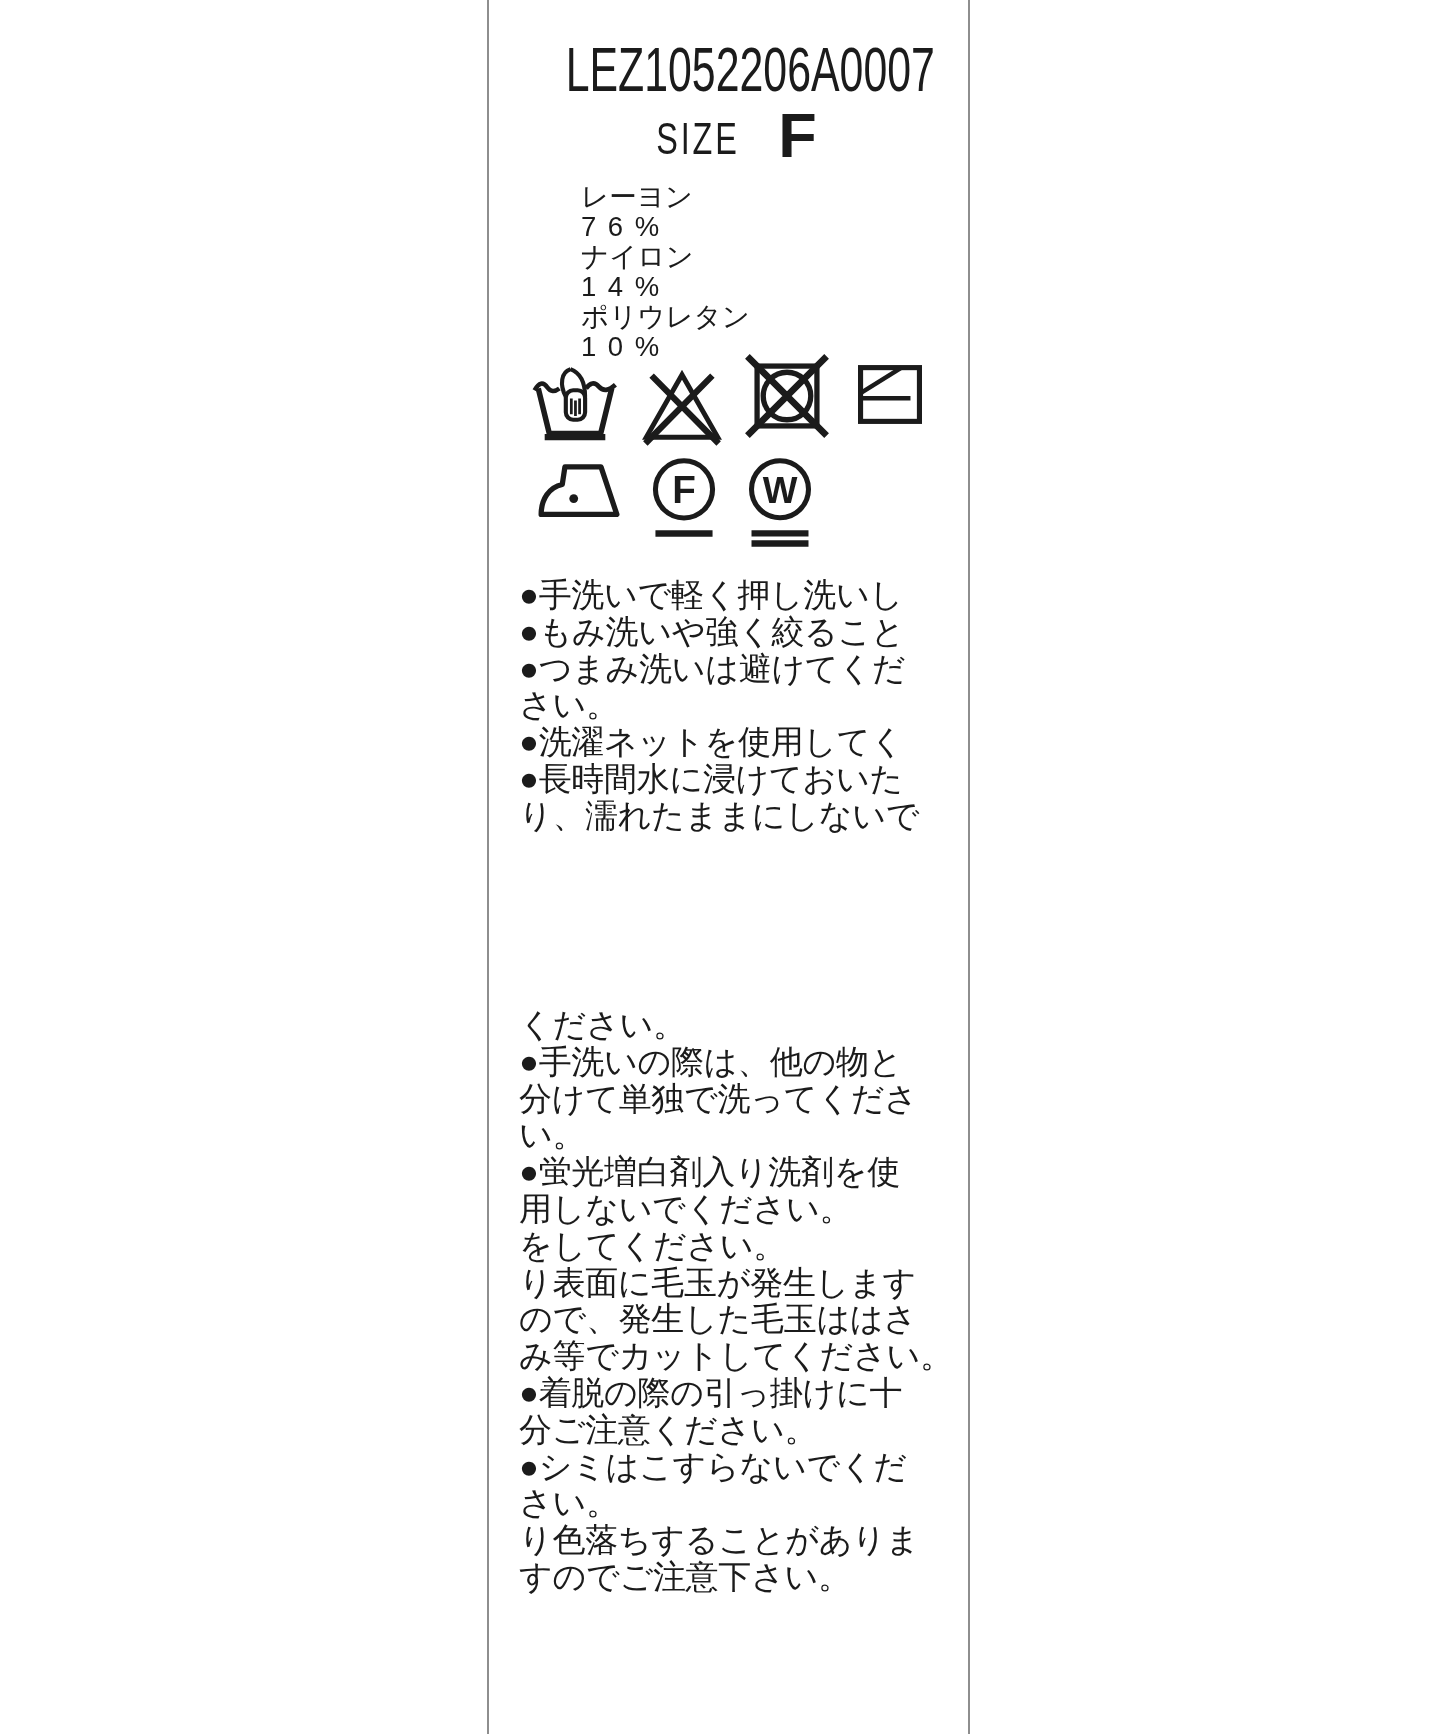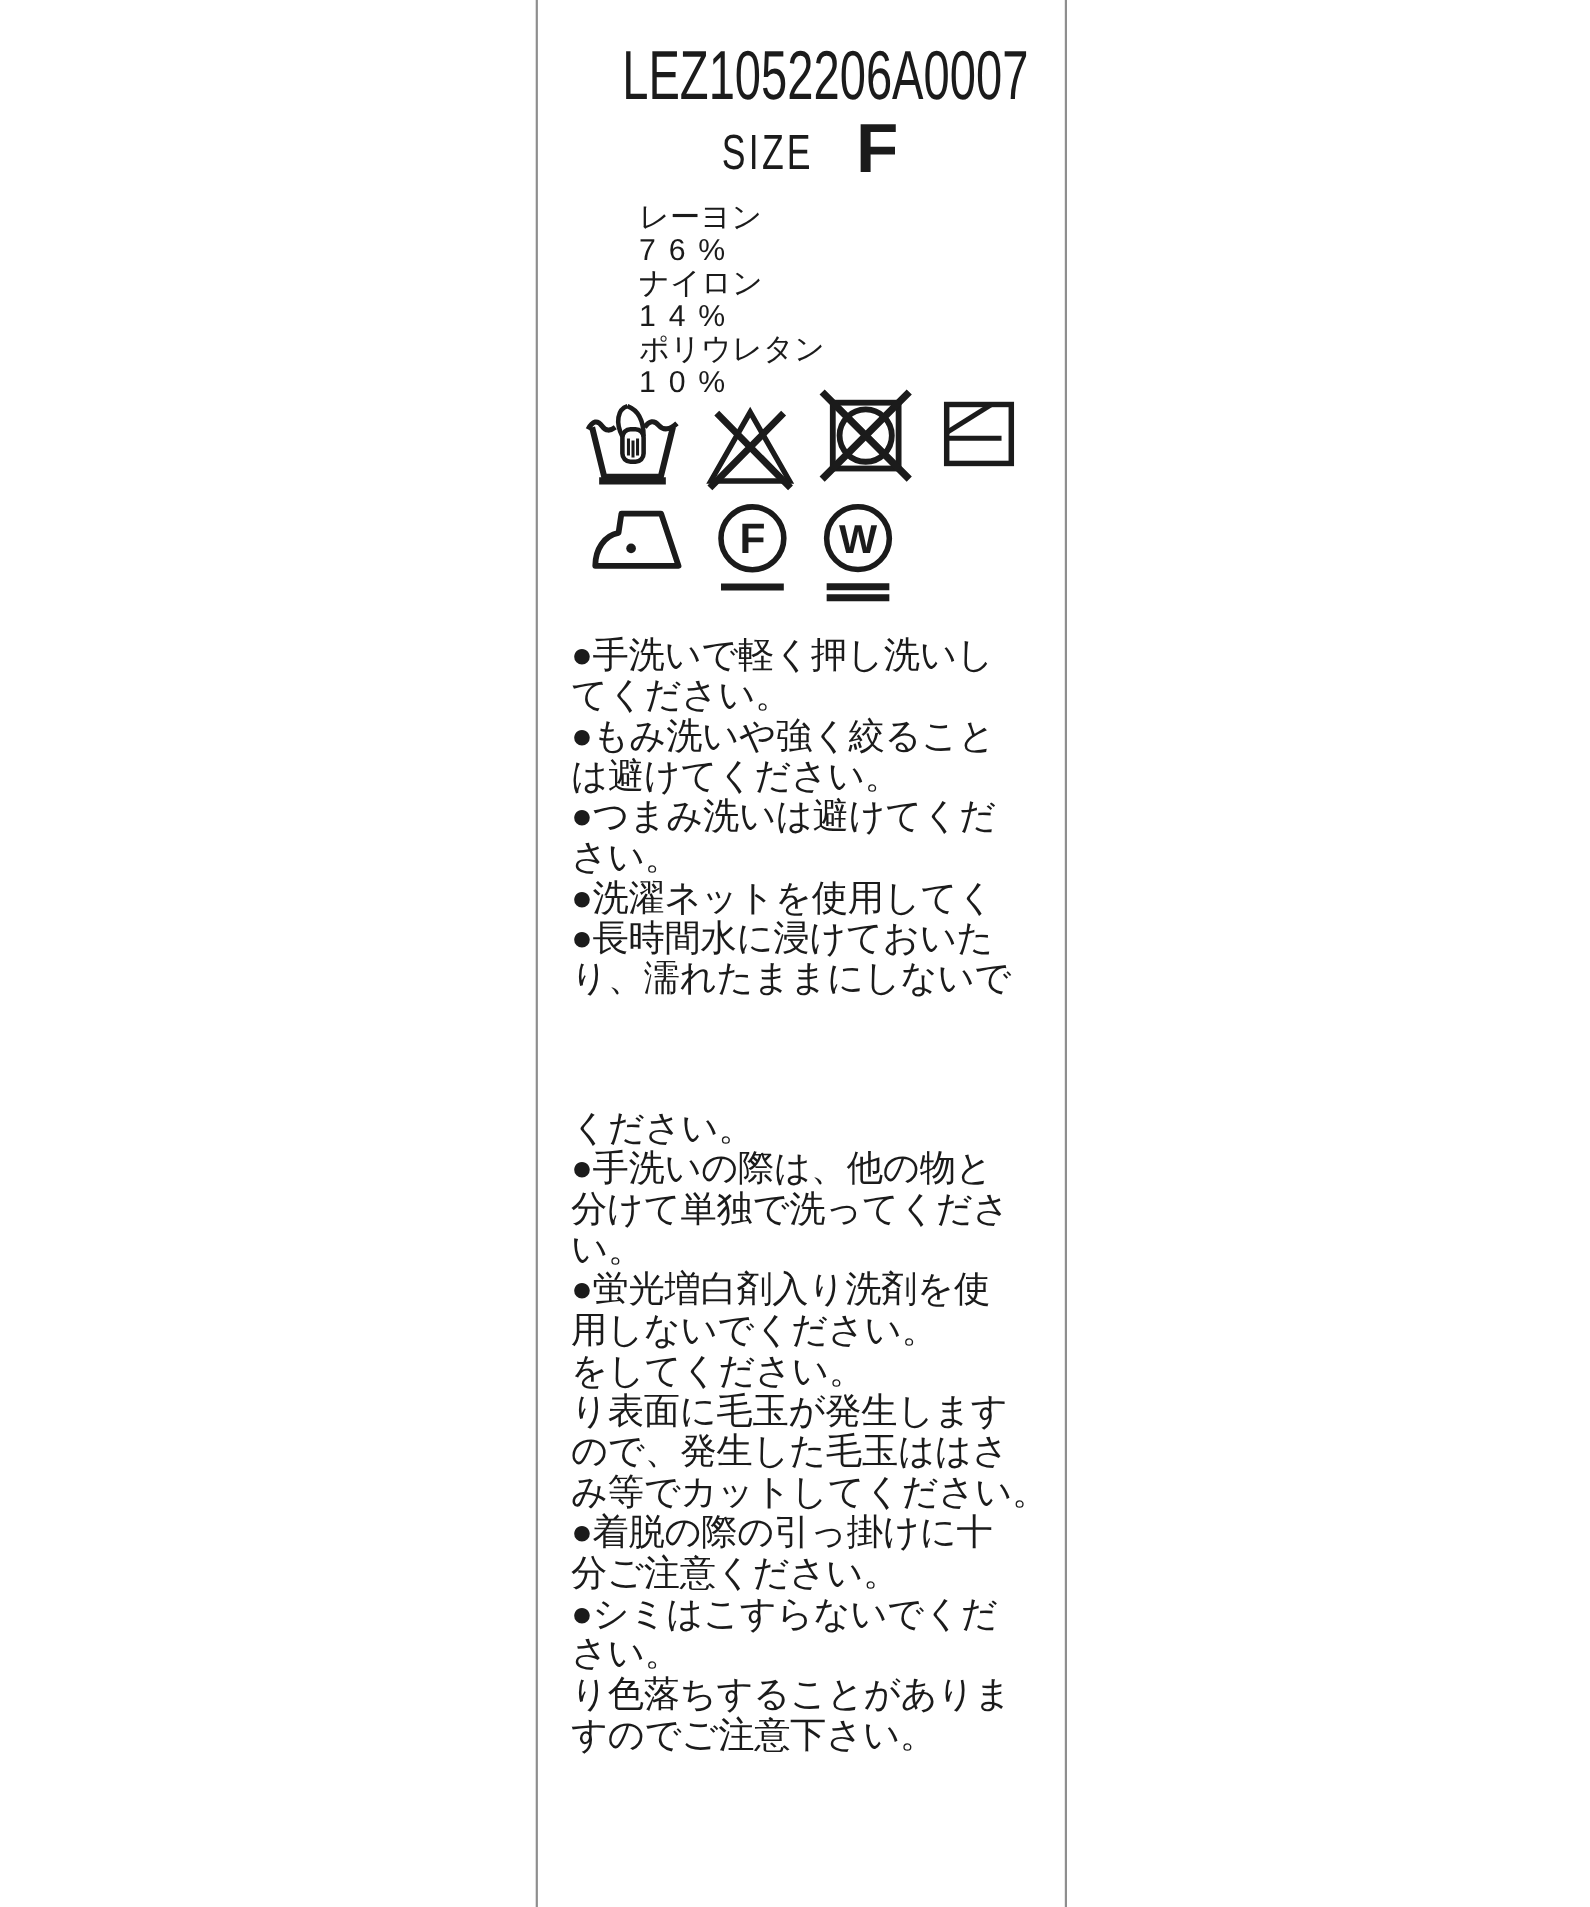--- a/index.html
+++ b/index.html
@@ -117,23 +117,21 @@
 
       <svg width="70" height="91" viewBox="0 0 76 99">
         <circle class="ink-stroke" stroke-width="5.5" cx="38" cy="34" r="31"></circle>
         <text class="sym-letter" x="38" y="49" font-size="40">W</text>
         <path class="ink-stroke" stroke-width="7" d="M7,82 L69,82 M7,93 L69,93"></path>
       </svg>
     </div>
 
     <div class="care care-block-1">
       <div class="care-line">●手洗いで軽く押し洗いし</div>
-      <div class="care-line">てください。</div>
       <div class="care-line">●もみ洗いや強く絞ること</div>
-      <div class="care-line">は避けてください。</div>
       <div class="care-line">●つまみ洗いは避けてくだ</div>
       <div class="care-line">さい。</div>
       <div class="care-line">●洗濯ネットを使用してく</div>
       <div class="care-line">●長時間水に浸けておいた</div>
       <div class="care-line">り、濡れたままにしないで</div>
     </div>
 
     <div class="care care-block-2">
       <div class="care-line">ください。</div>
       <div class="care-line">●手洗いの際は、他の物と</div>

